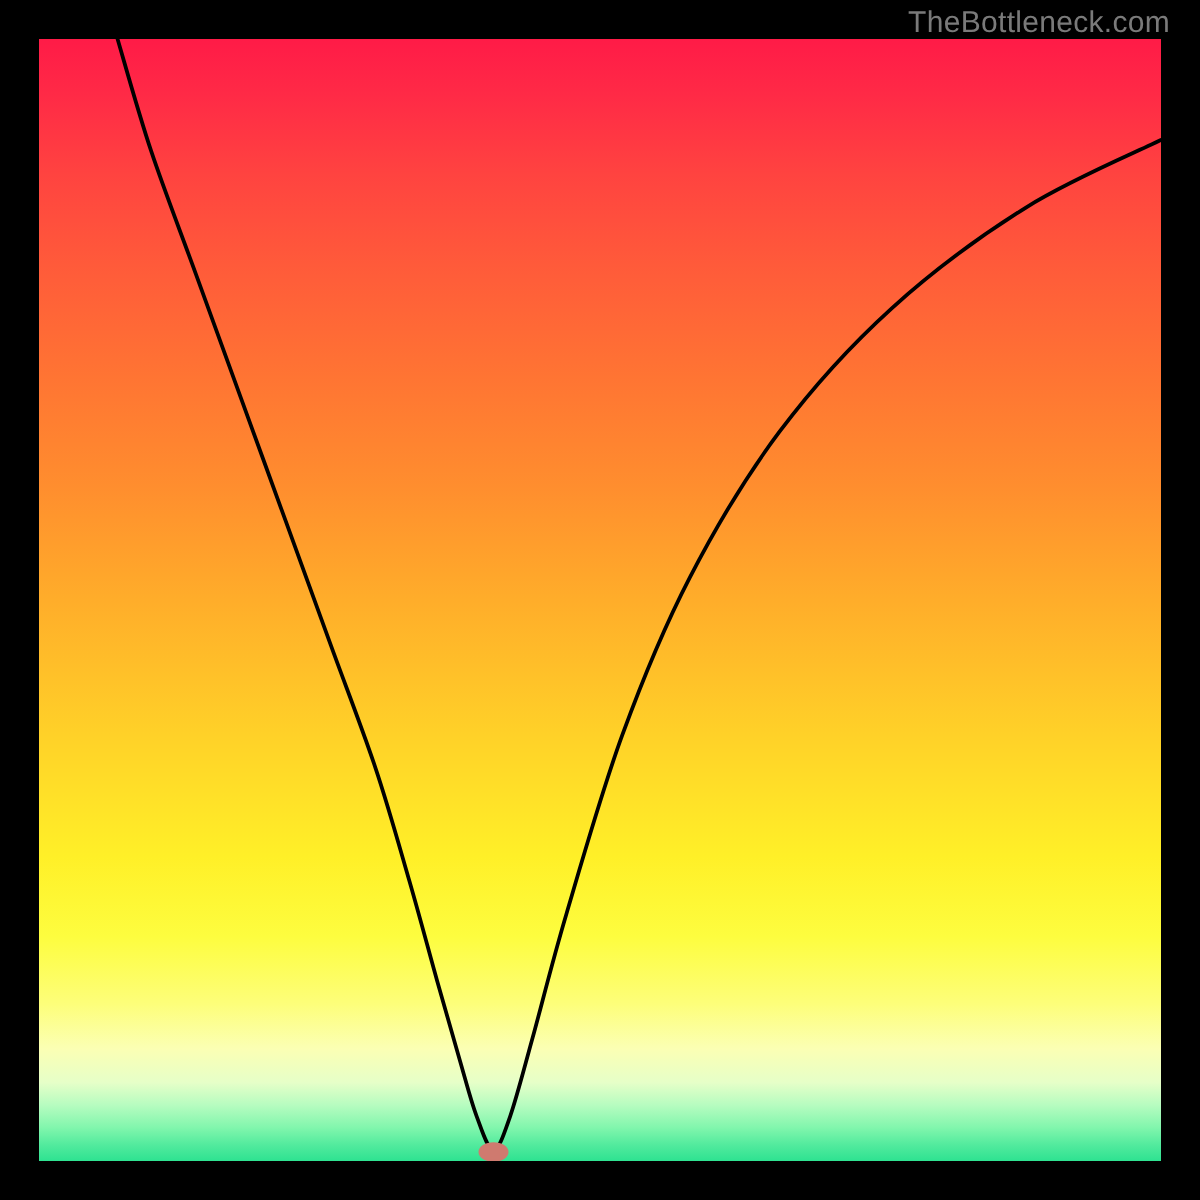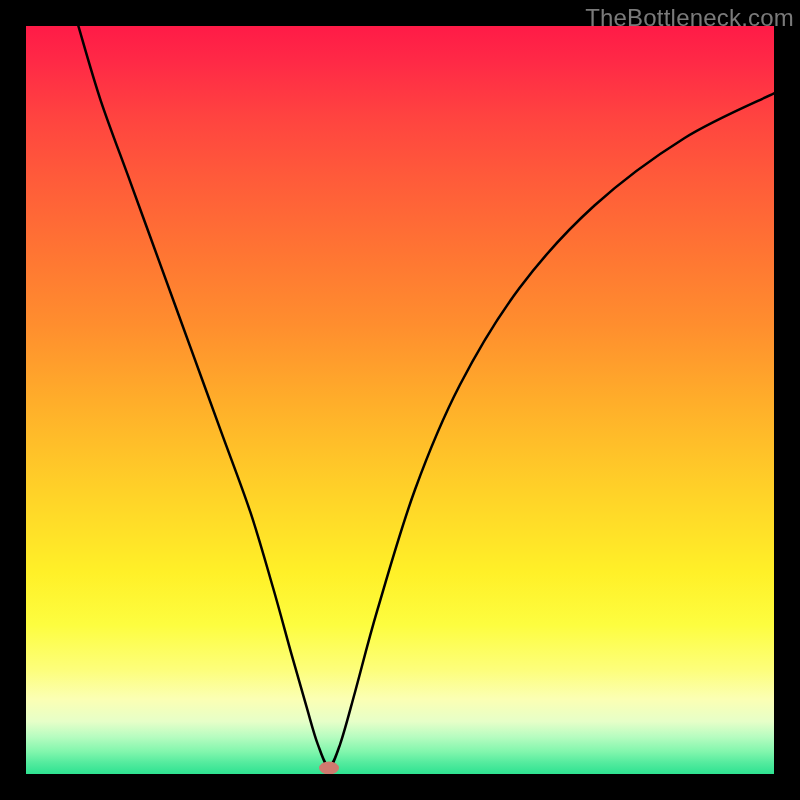--- a/index.html
+++ b/index.html
@@ -58,23 +58,23 @@
     position: absolute;
     width: 20px;
     height: 13px;
     background: #cf7a6f;
     border-radius: 50%;
     transform: translate(-50%, -50%);
   }
   .watermark {
     position: absolute;
     top: 4px;
-    right: 6px;
+    right: 20px;
     color: #7a7a7a;
-    font-size: 24px;
+    font-size: 20px;
     letter-spacing: 0.2px;
     user-select: none;
   }
 </style>
 </head>
 <body>
 
 <div class="frame">
   <div class="watermark">TheBottleneck.com</div>
   <div class="plot">

